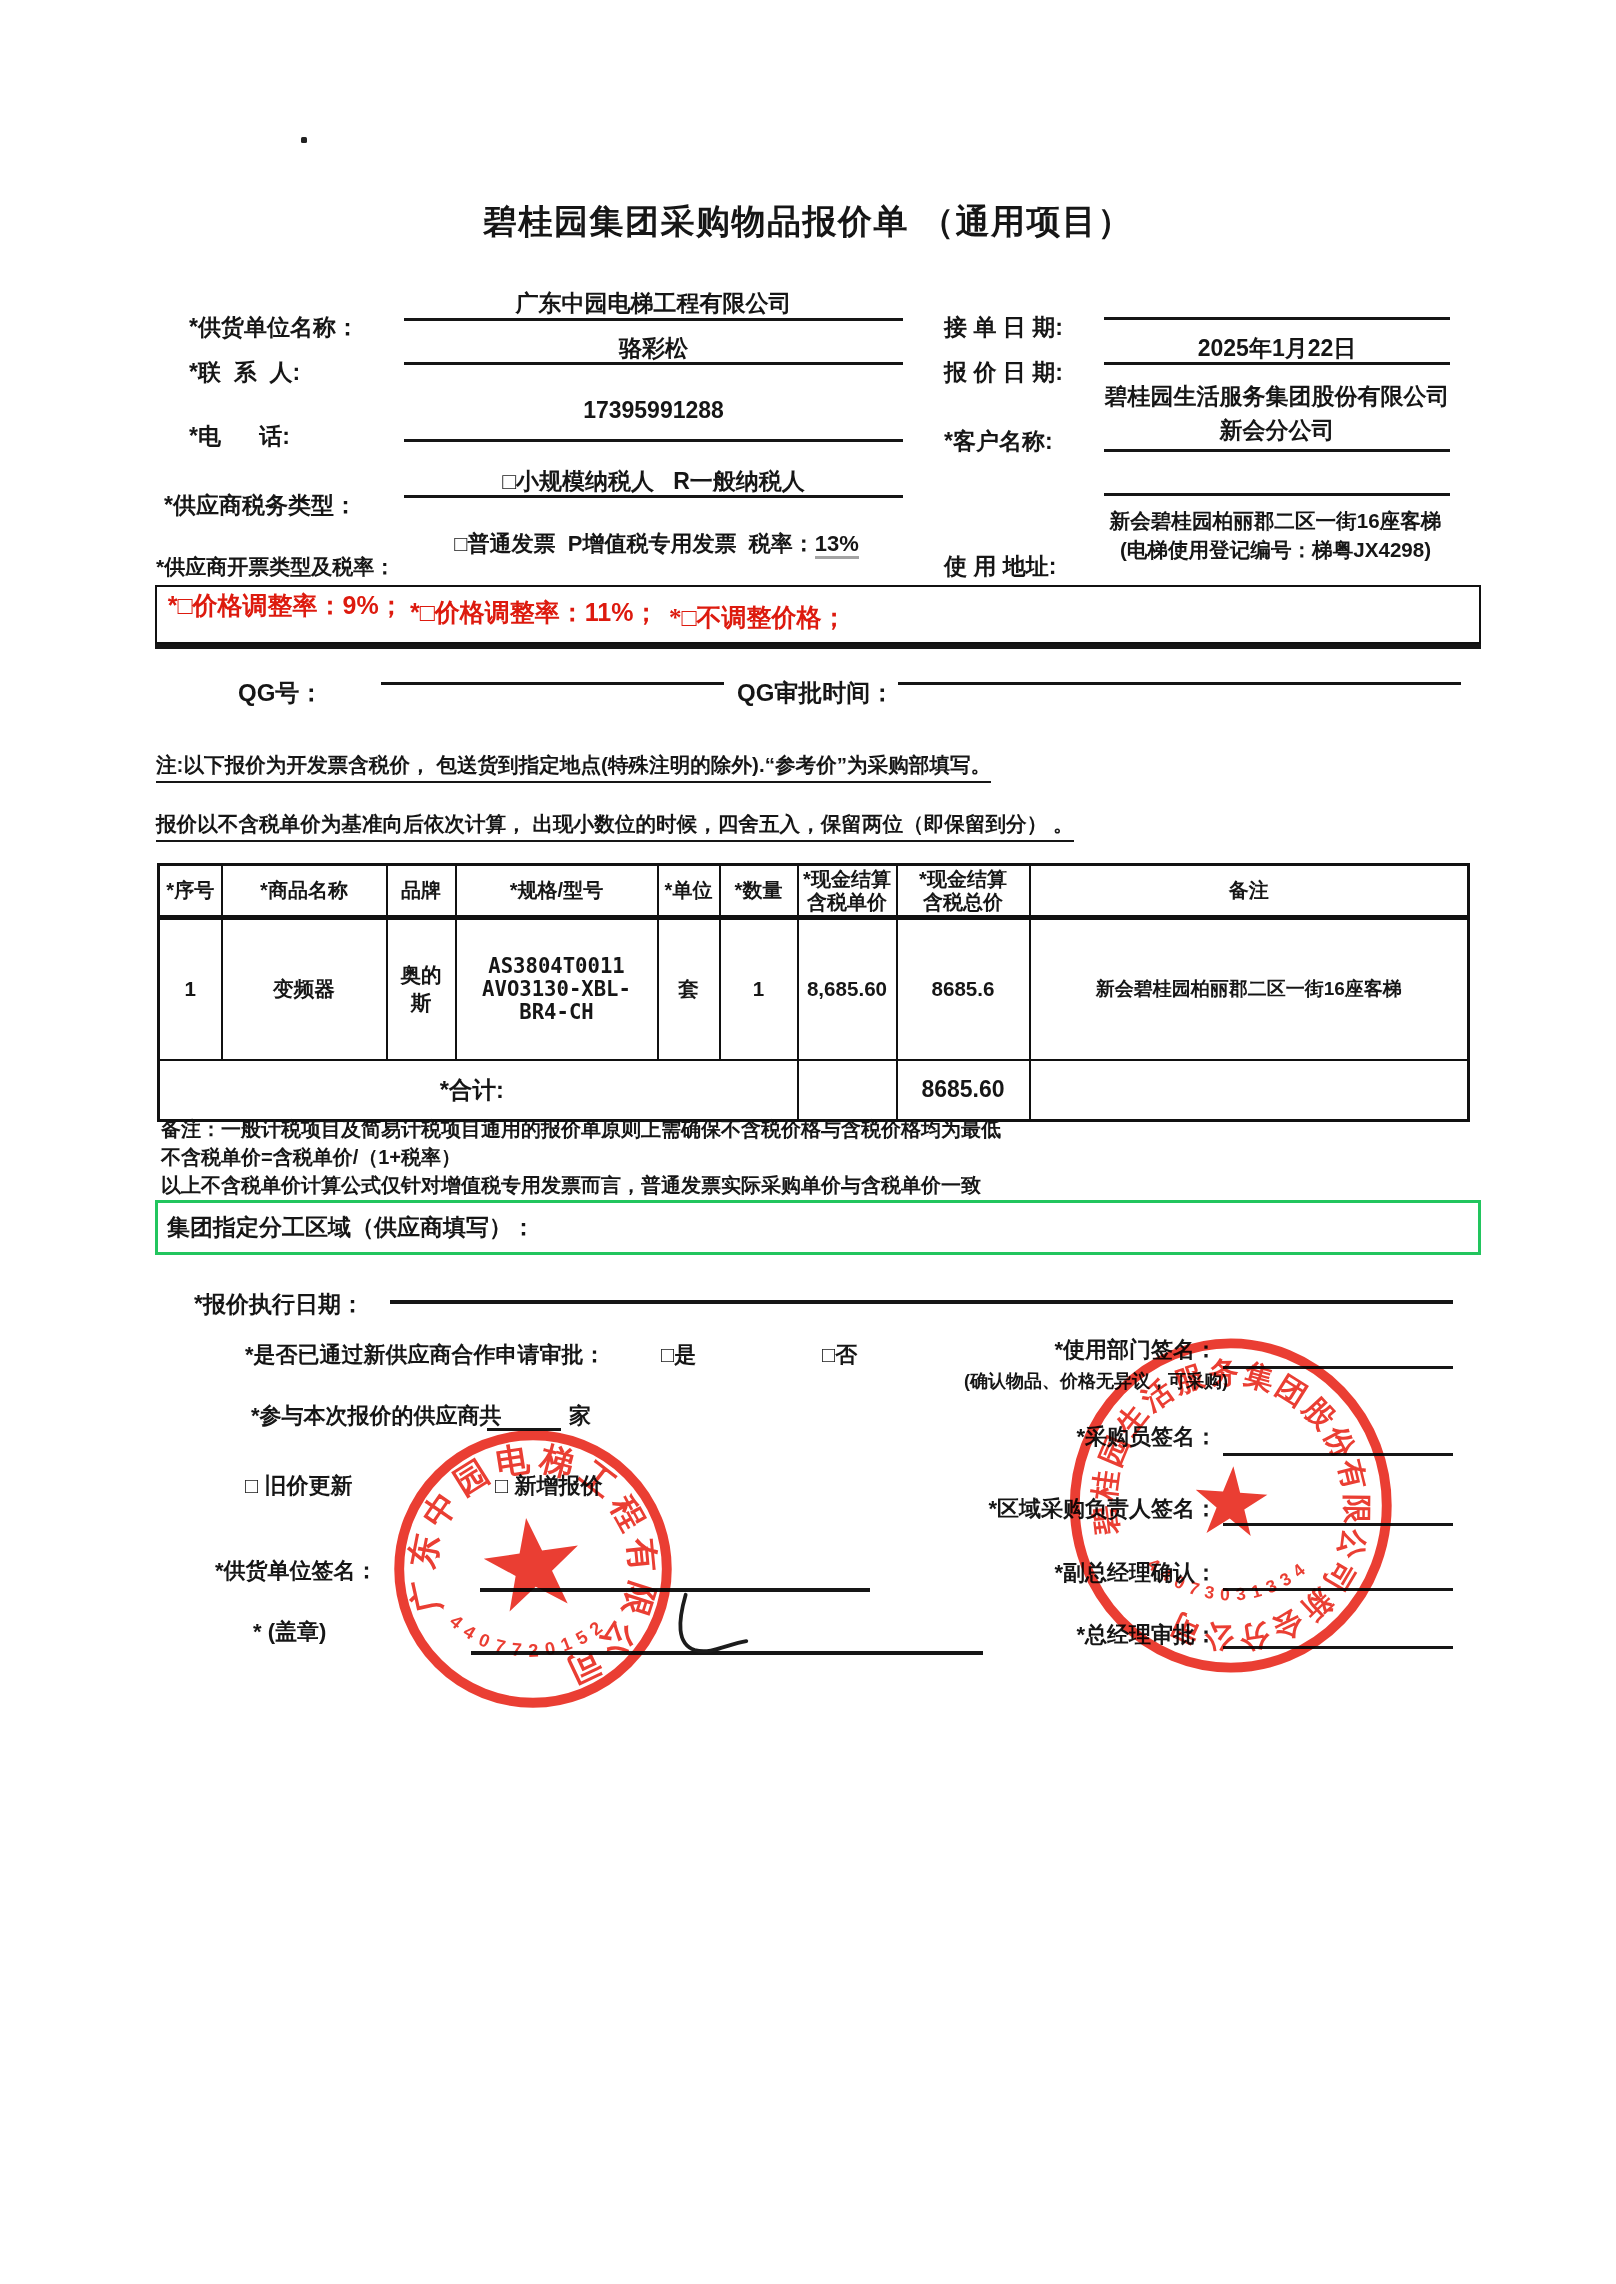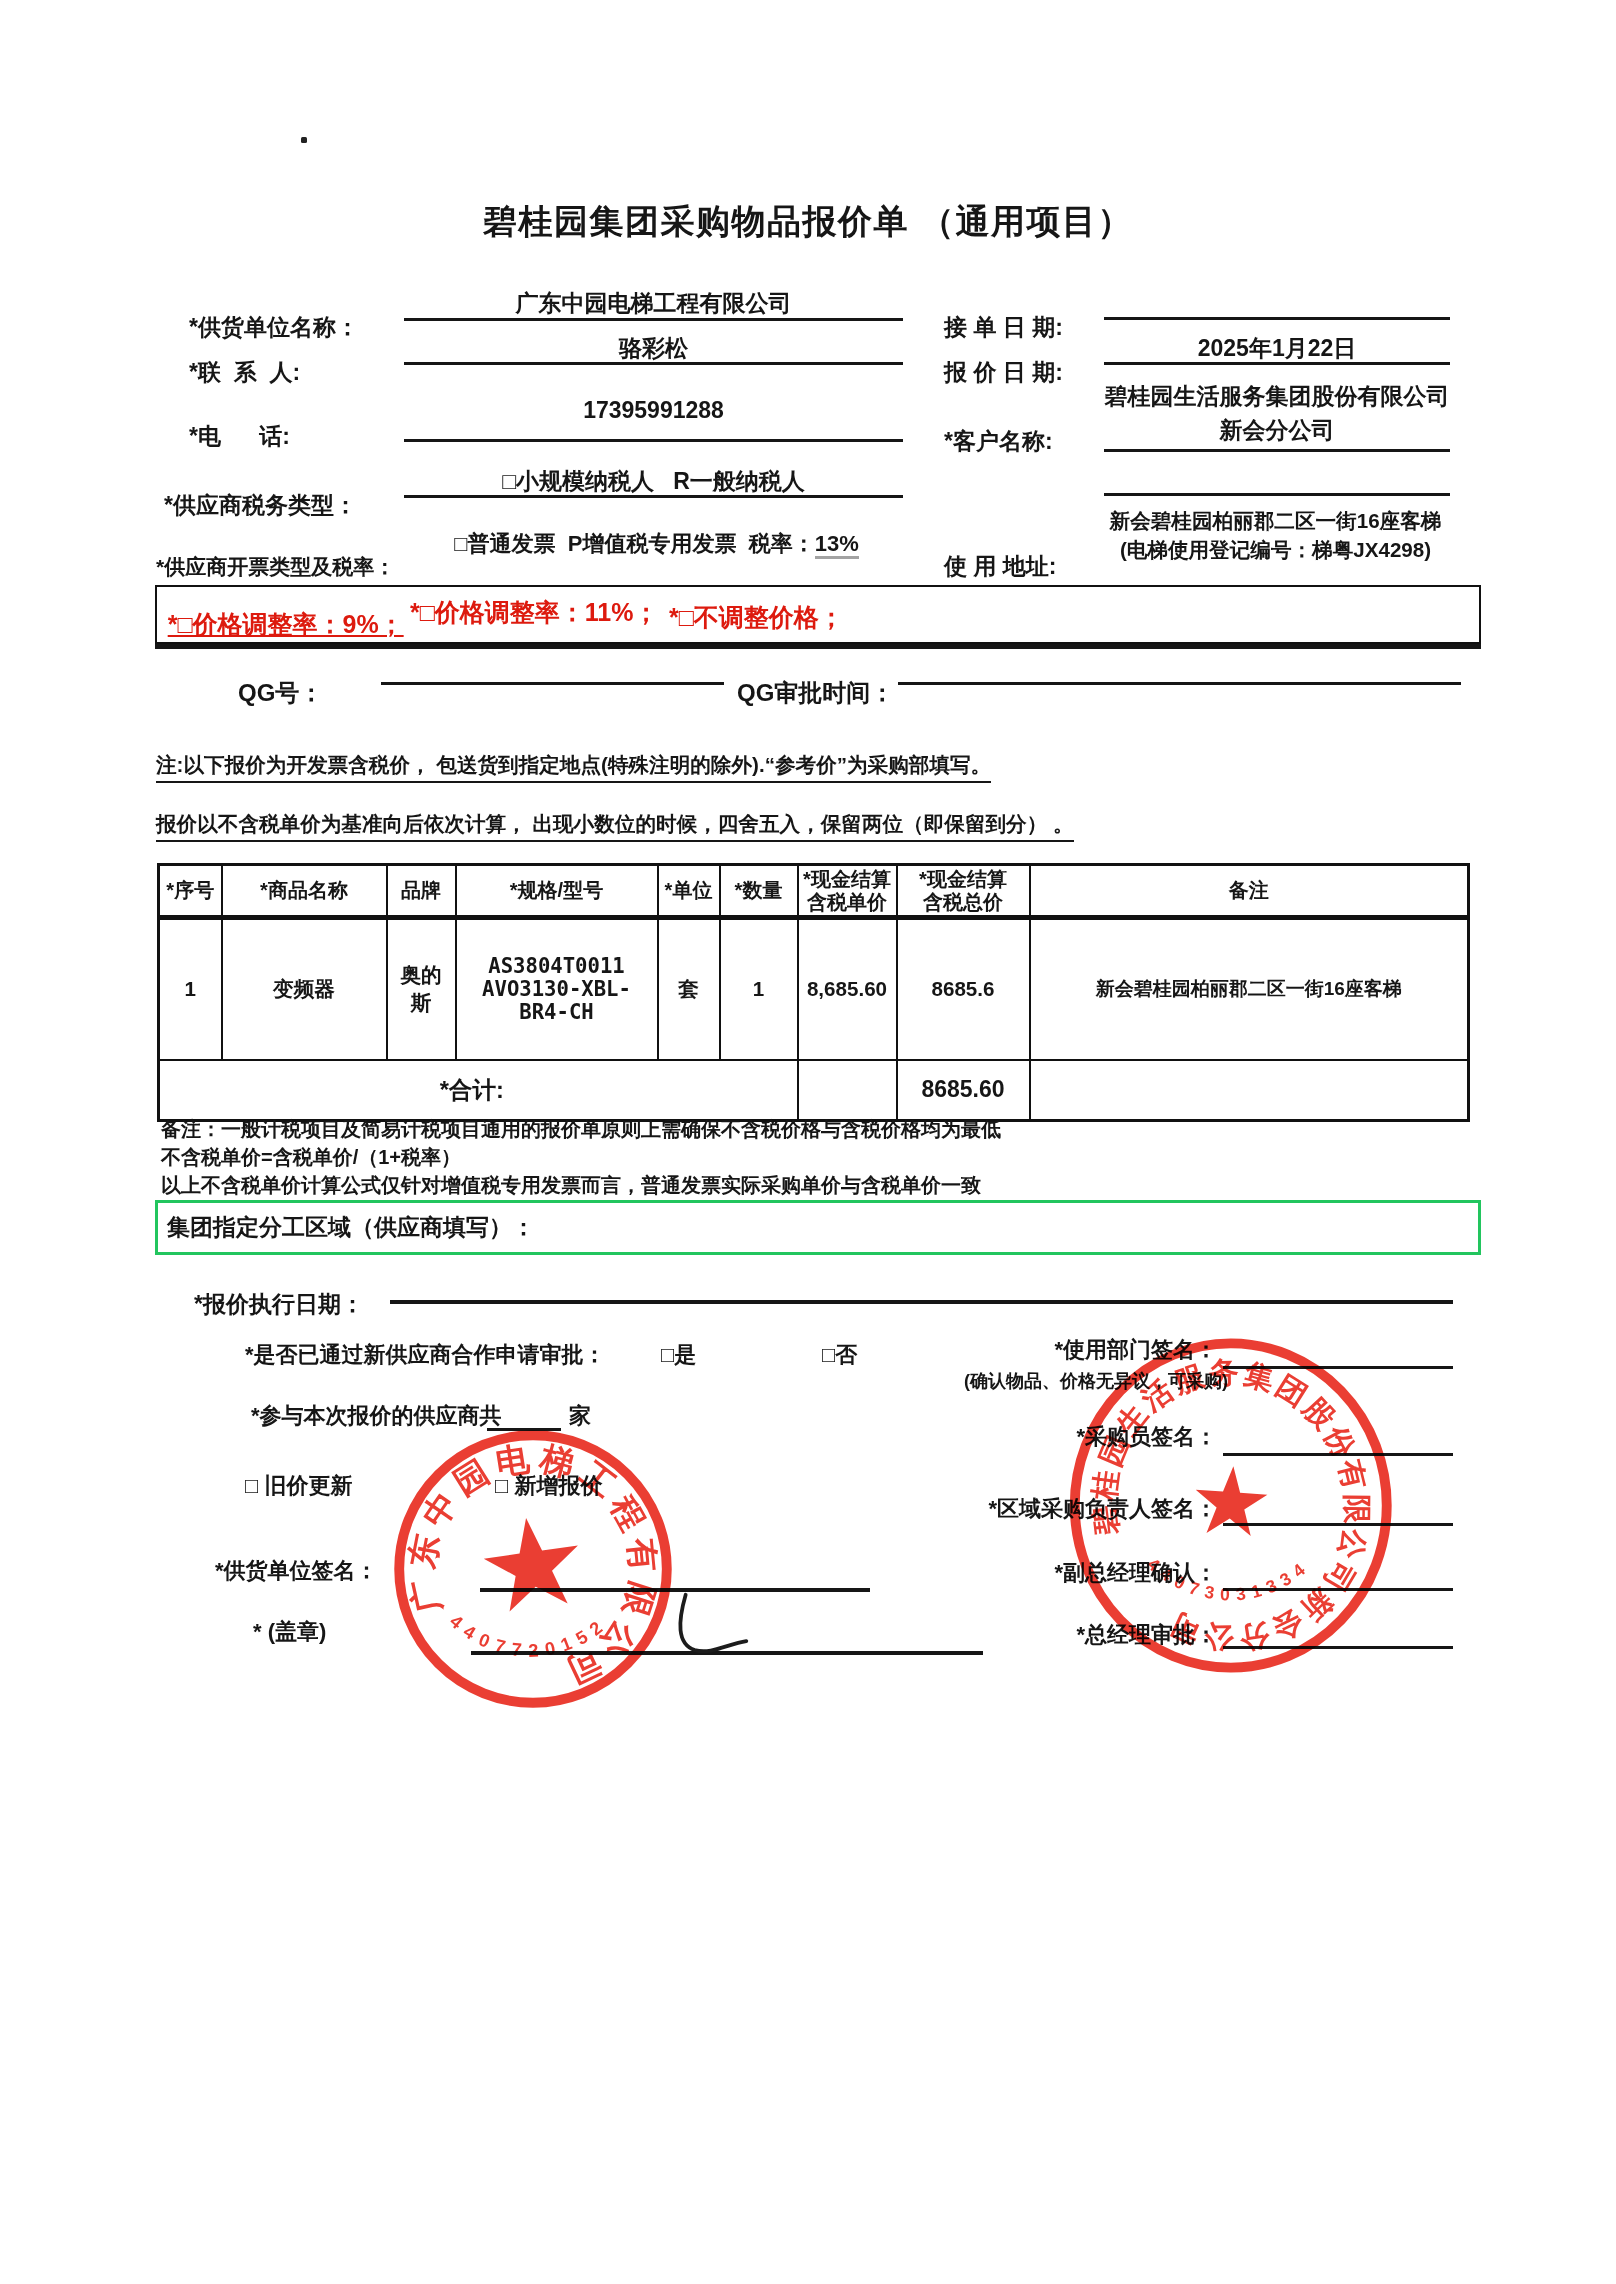--- a/index.html
+++ b/index.html
@@ -69,23 +69,23 @@
   <div class="line" style="left:404px; width:499px; top:495px; height:3px;"></div>
   <div class="line" style="left:1104px; width:346px; top:493px; height:3px;"></div>
 
   <div class="lbl" style="left:156px; top:529px; font-size:21px;">*供应商开票类型及税率：</div>
   <div class="val ctr pre" style="left:411px; width:491px; top:529px; font-size:22px;"><span>□普通发票  P增值税专用发票  税率：</span><span style="border-bottom:3px solid #a3a3a3;">13%</span></div>
   <div class="lbl" style="left:944px; top:527px;">使 用 地址:</div>
   <div class="val ctr preline" style="left:1093px; width:365px; top:506px; font-size:20.6px; line-height:29px;">新会碧桂园柏丽郡二区一街16座客梯
 (电梯使用登记编号：梯粤JX4298)</div>
 
   <div class="redbox" style="left:155px; top:585px; width:1322px; height:55px;">
-    <span class="abs red b pre" style="left:10.7px; top:21px; font-size:25px;text-decoration:underline;">*□价格调整率：9%；</span>
+    <span class="abs red b pre" style="left:10.7px; top:2px; font-size:25px;">*□价格调整率：9%；</span>
     <span class="abs red b pre" style="left:253px; top:9px; font-size:25px;">*□价格调整率：11%；</span>
-    <span class="abs red b pre" style="left:512px; top:13.7px; font-size:25px;">*□不调整价格；</span>
+    <span class="abs red b pre" style="left:512px; top:13.7px; font-size:25px;font-family:Liberation Serif, serif;">*□不调整价格；</span>
   </div>
   <div class="line" style="left:155px; width:1326px; top:644px; height:5.3px;"></div>
 
   <div class="lbl" style="left:238px; top:653px; font-size:24px;">QG号：</div>
   <div class="val ctr" style="left:381px; width:343px; top:653px;"></div>
   <div class="line" style="left:381px; width:343px; top:682px; height:3px;"></div>
   <div class="lbl" style="left:737px; top:653px; font-size:24px;">QG审批时间：</div>
   <div class="val ctr" style="left:898px; width:563px; top:653px;"></div>
   <div class="line" style="left:898px; width:563px; top:682px; height:3px;"></div>
 

